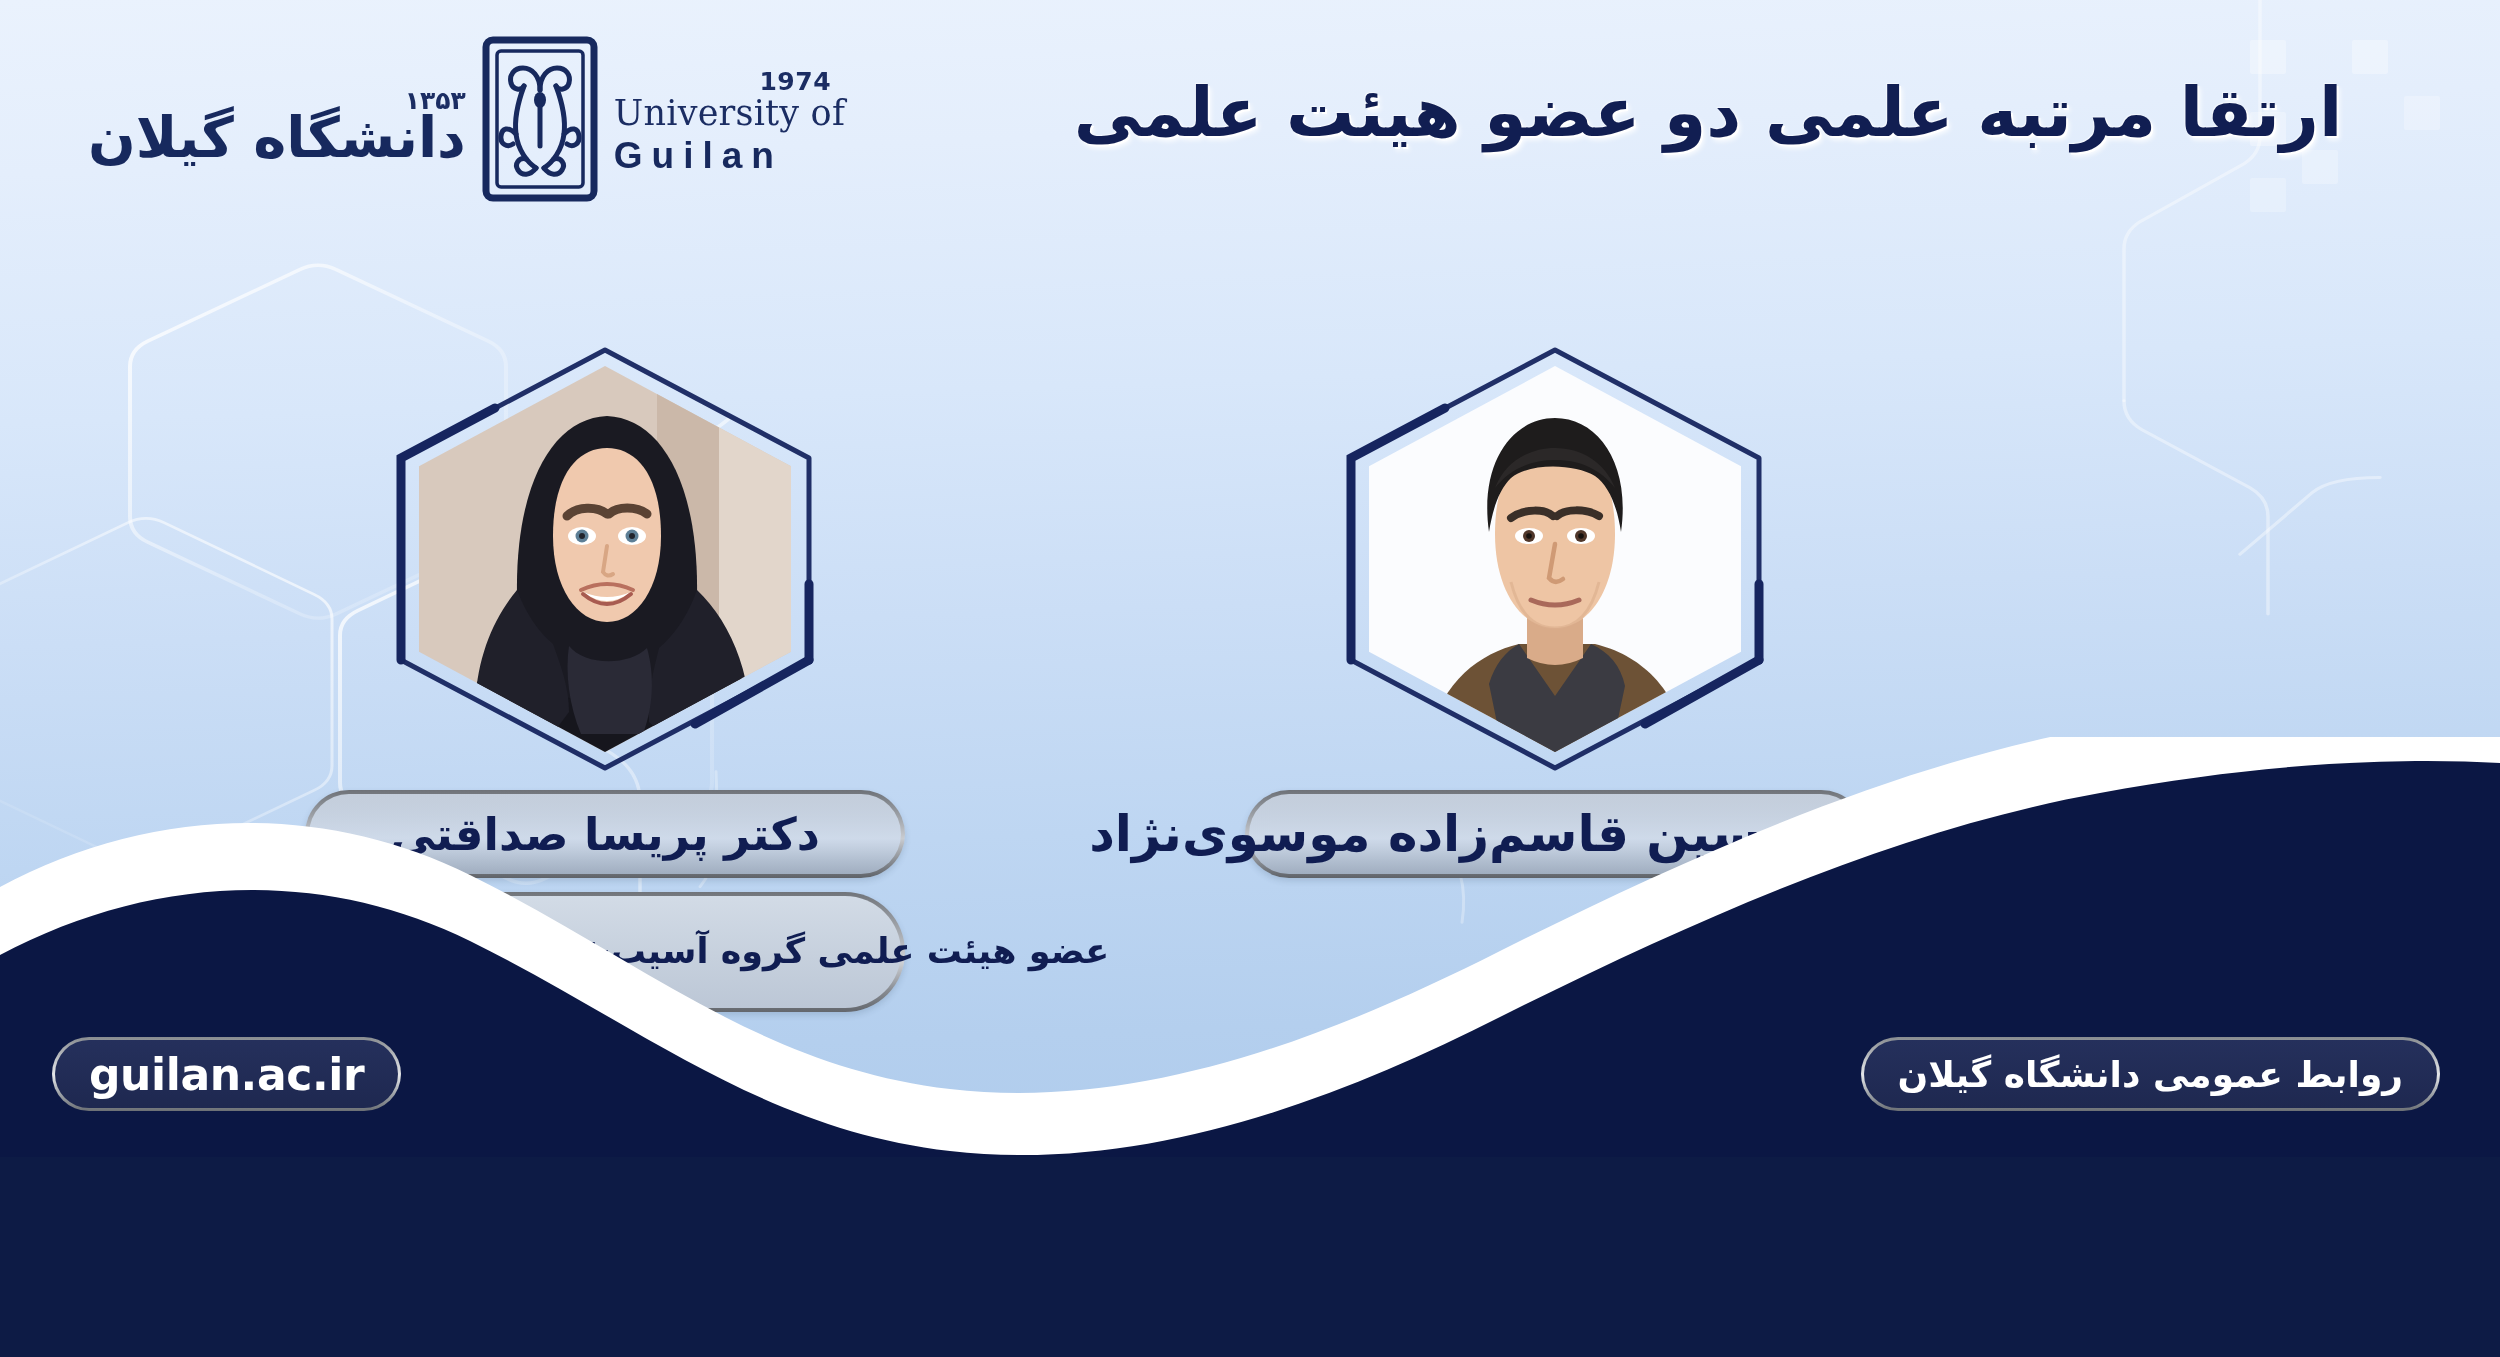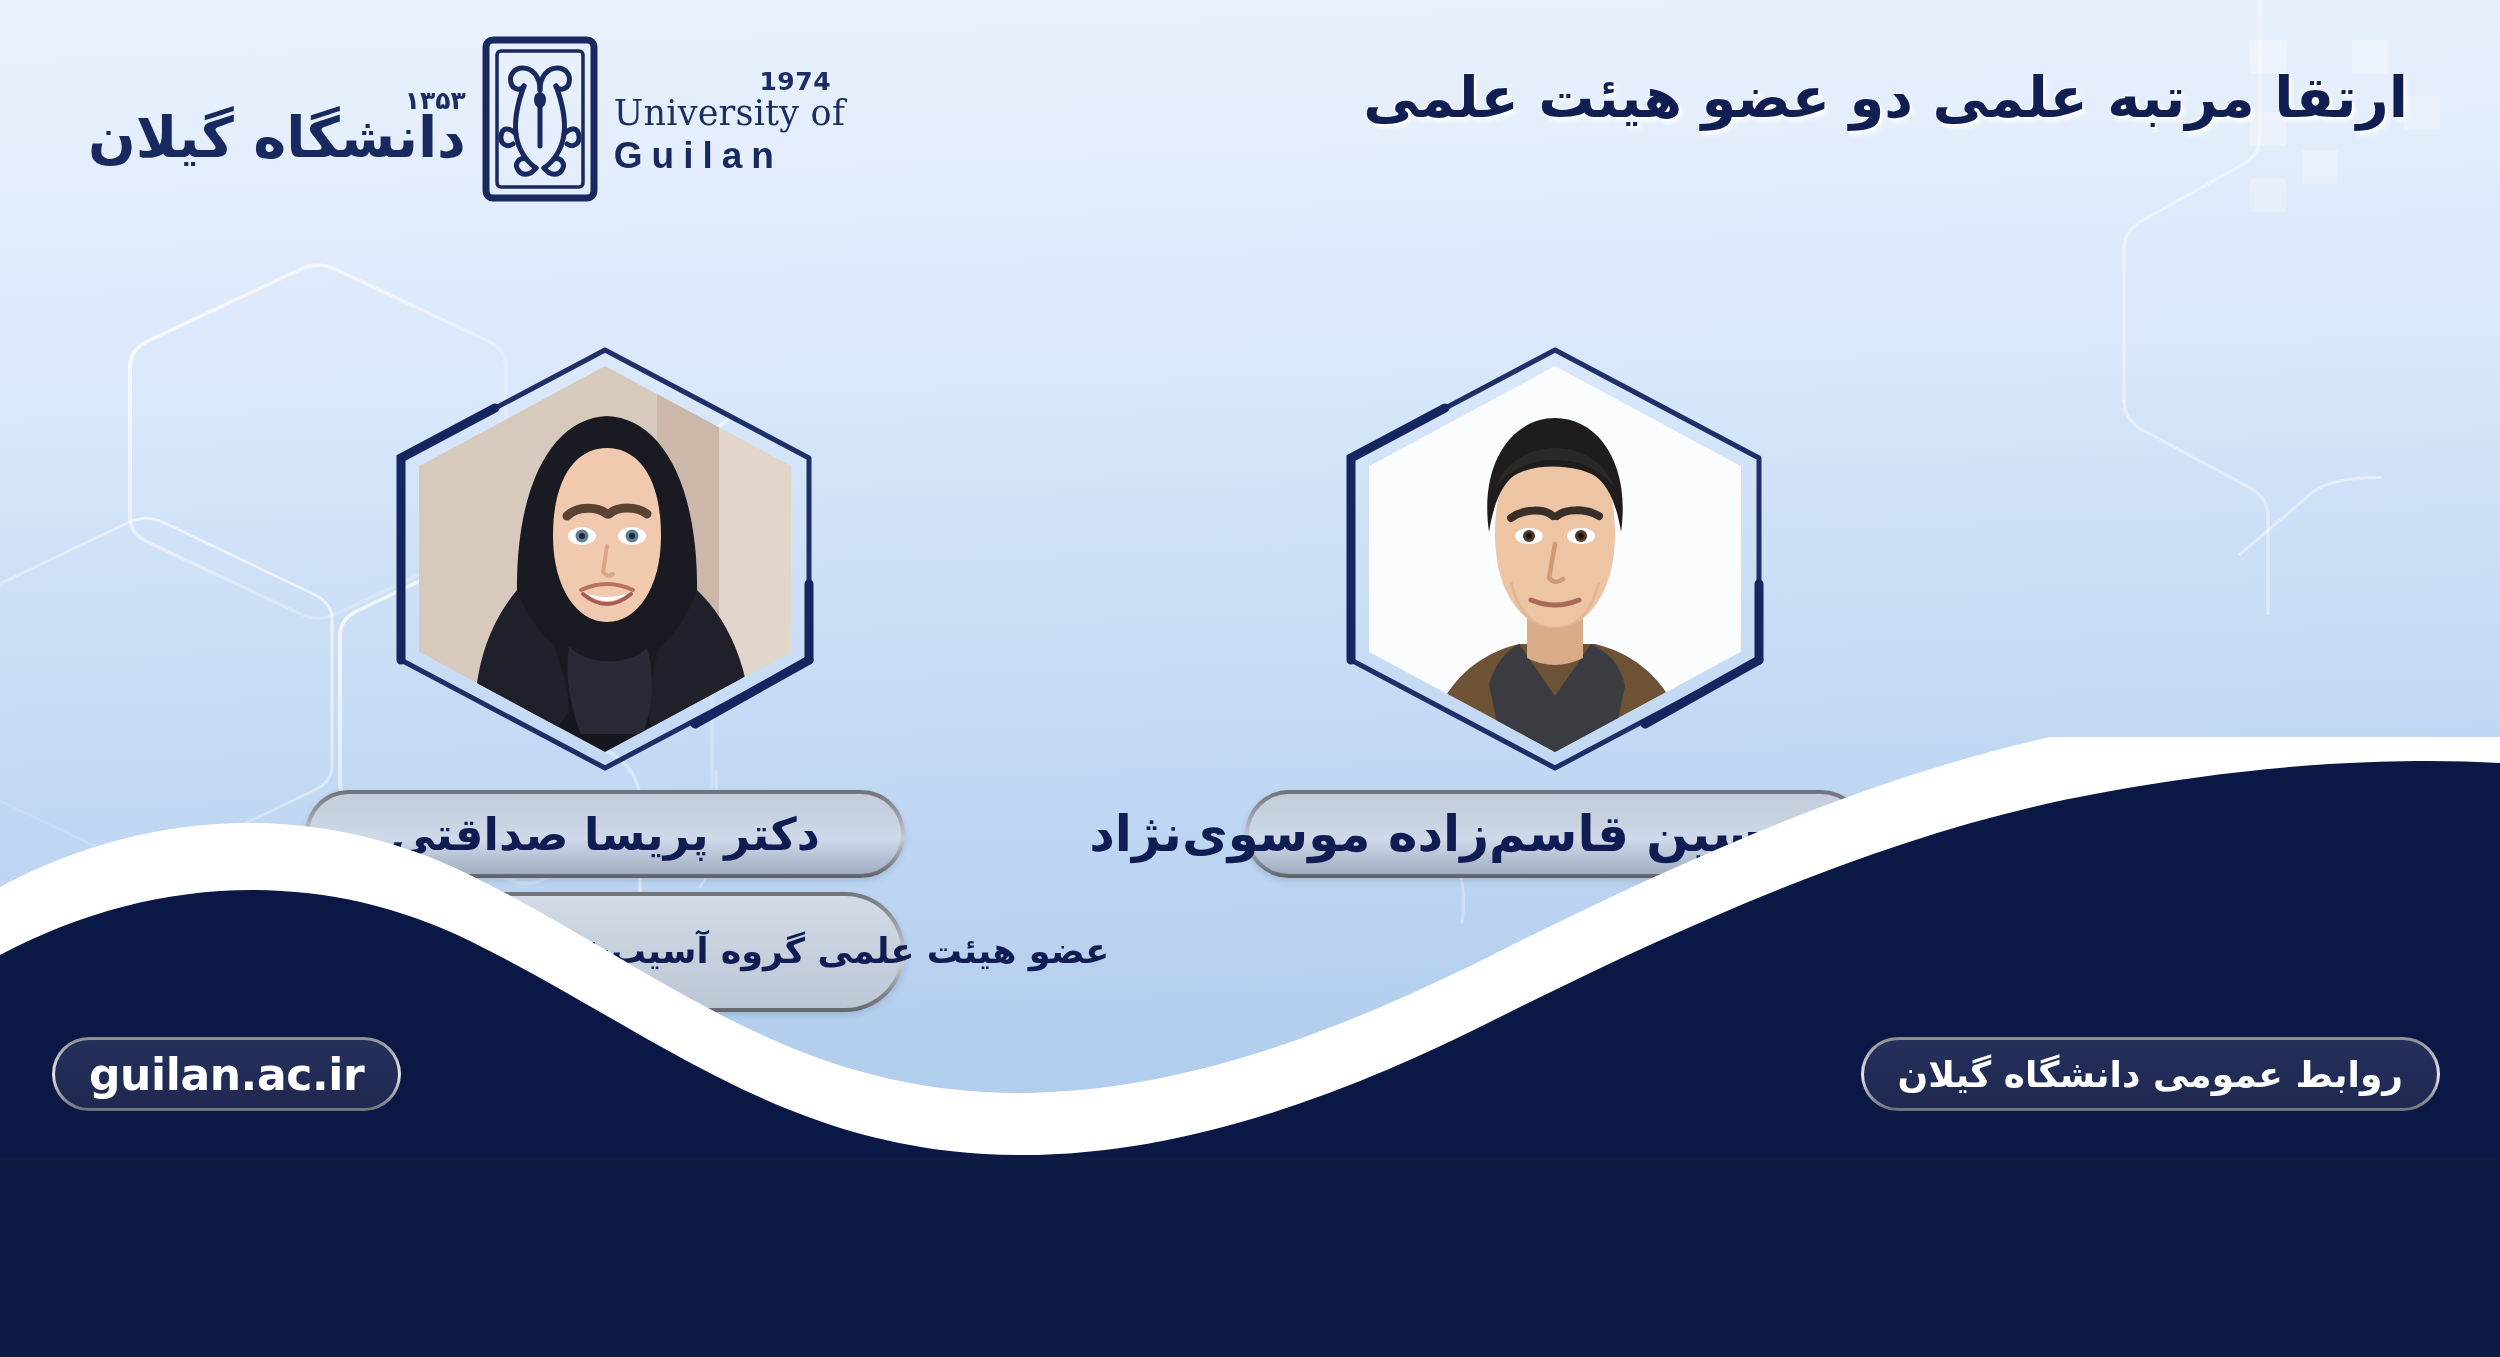--- a/index.html
+++ b/index.html
@@ -39,22 +39,22 @@
   .logo-guilan{font-size:37px;font-weight:700;letter-spacing:9px;color:#17295e;margin-top:6px;
     font-family:Liberation Sans, sans-serif;}
   .logo-mark{margin:0 10px;}
   .logo-year-fa{font-size:25px;font-weight:700;color:#1b2d63;direction:rtl;
     align-self:flex-start;margin-top:14px;}
   .logo-fa{margin-right:4px;}
 
   
   .title{
     position:absolute;right:92px;top:26px;
-    width:1400px;text-align:right;
-    font-size:56px;font-weight:900;line-height:1.22;
+    width:1400px;text-align:center;
+    font-size:68px;font-weight:900;line-height:1.22;
     color:#111e52;
     text-shadow:
        2px 2px 0 rgba(255,255,255,.95),
        3px 4px 5px rgba(255,255,255,.85),
       -1px -1px 0 rgba(255,255,255,.55);
     letter-spacing:-1px;
   }
 
   
   .person{position:absolute;top:344px;width:640px;}

